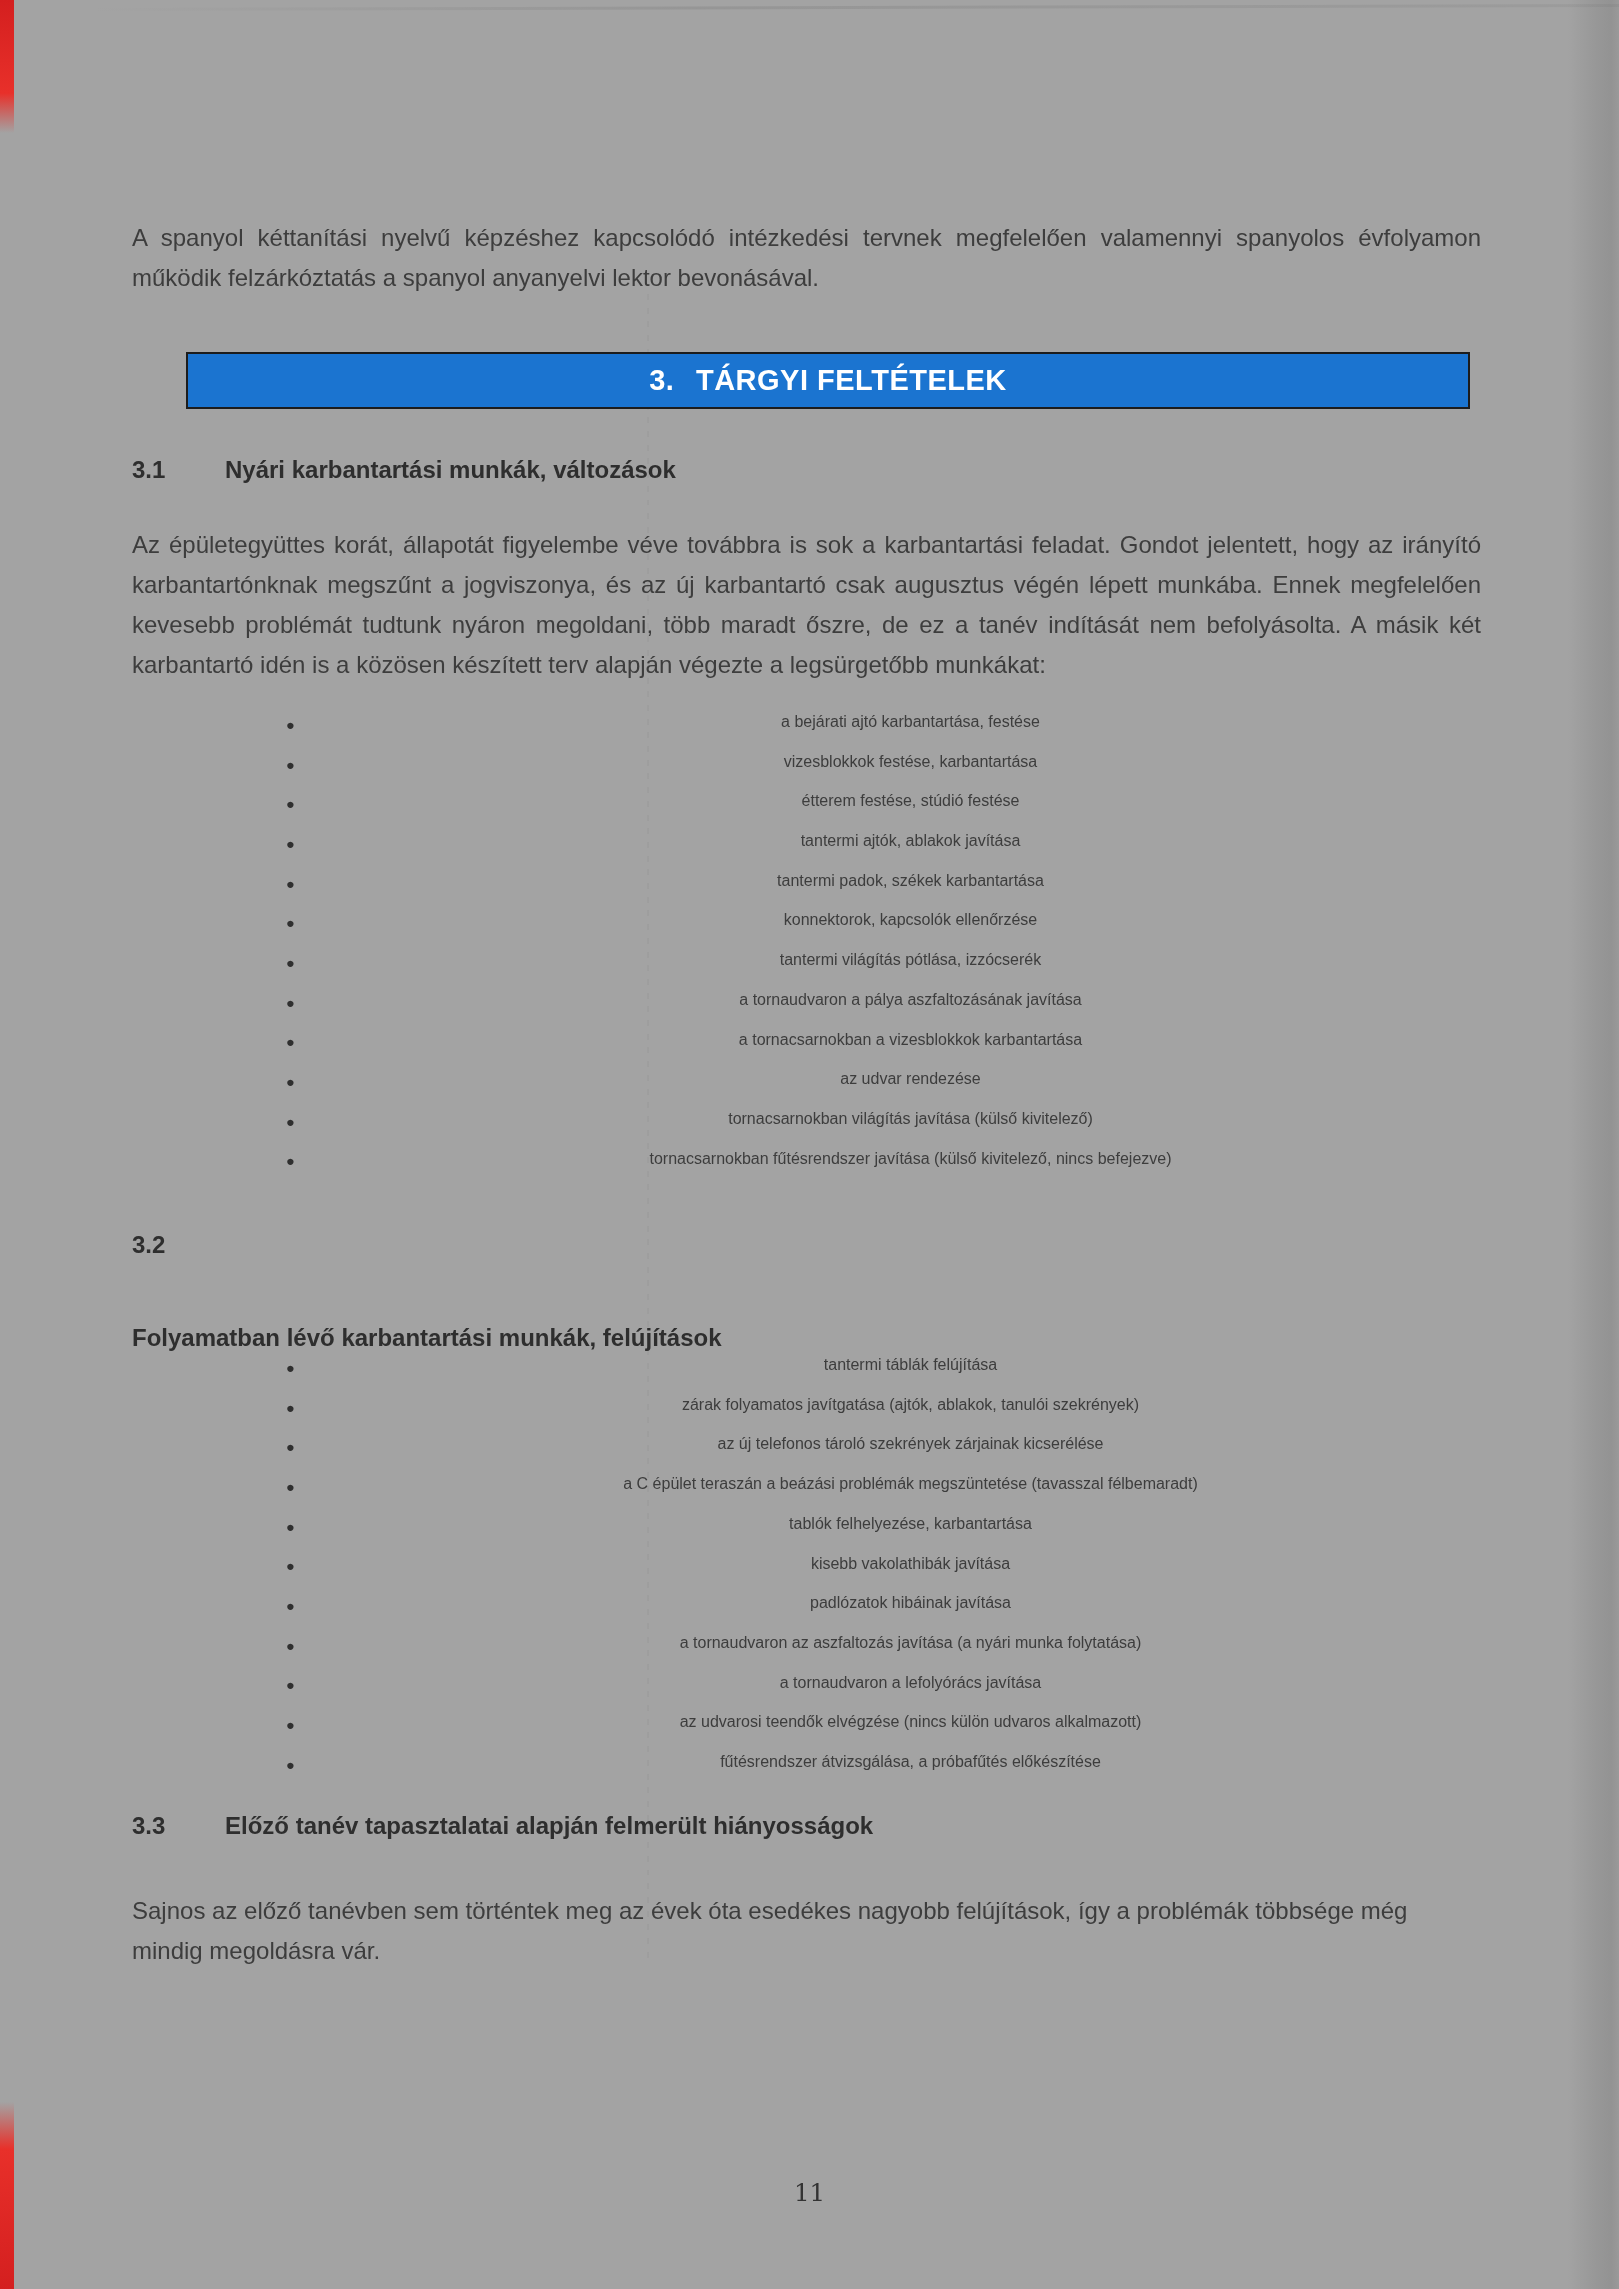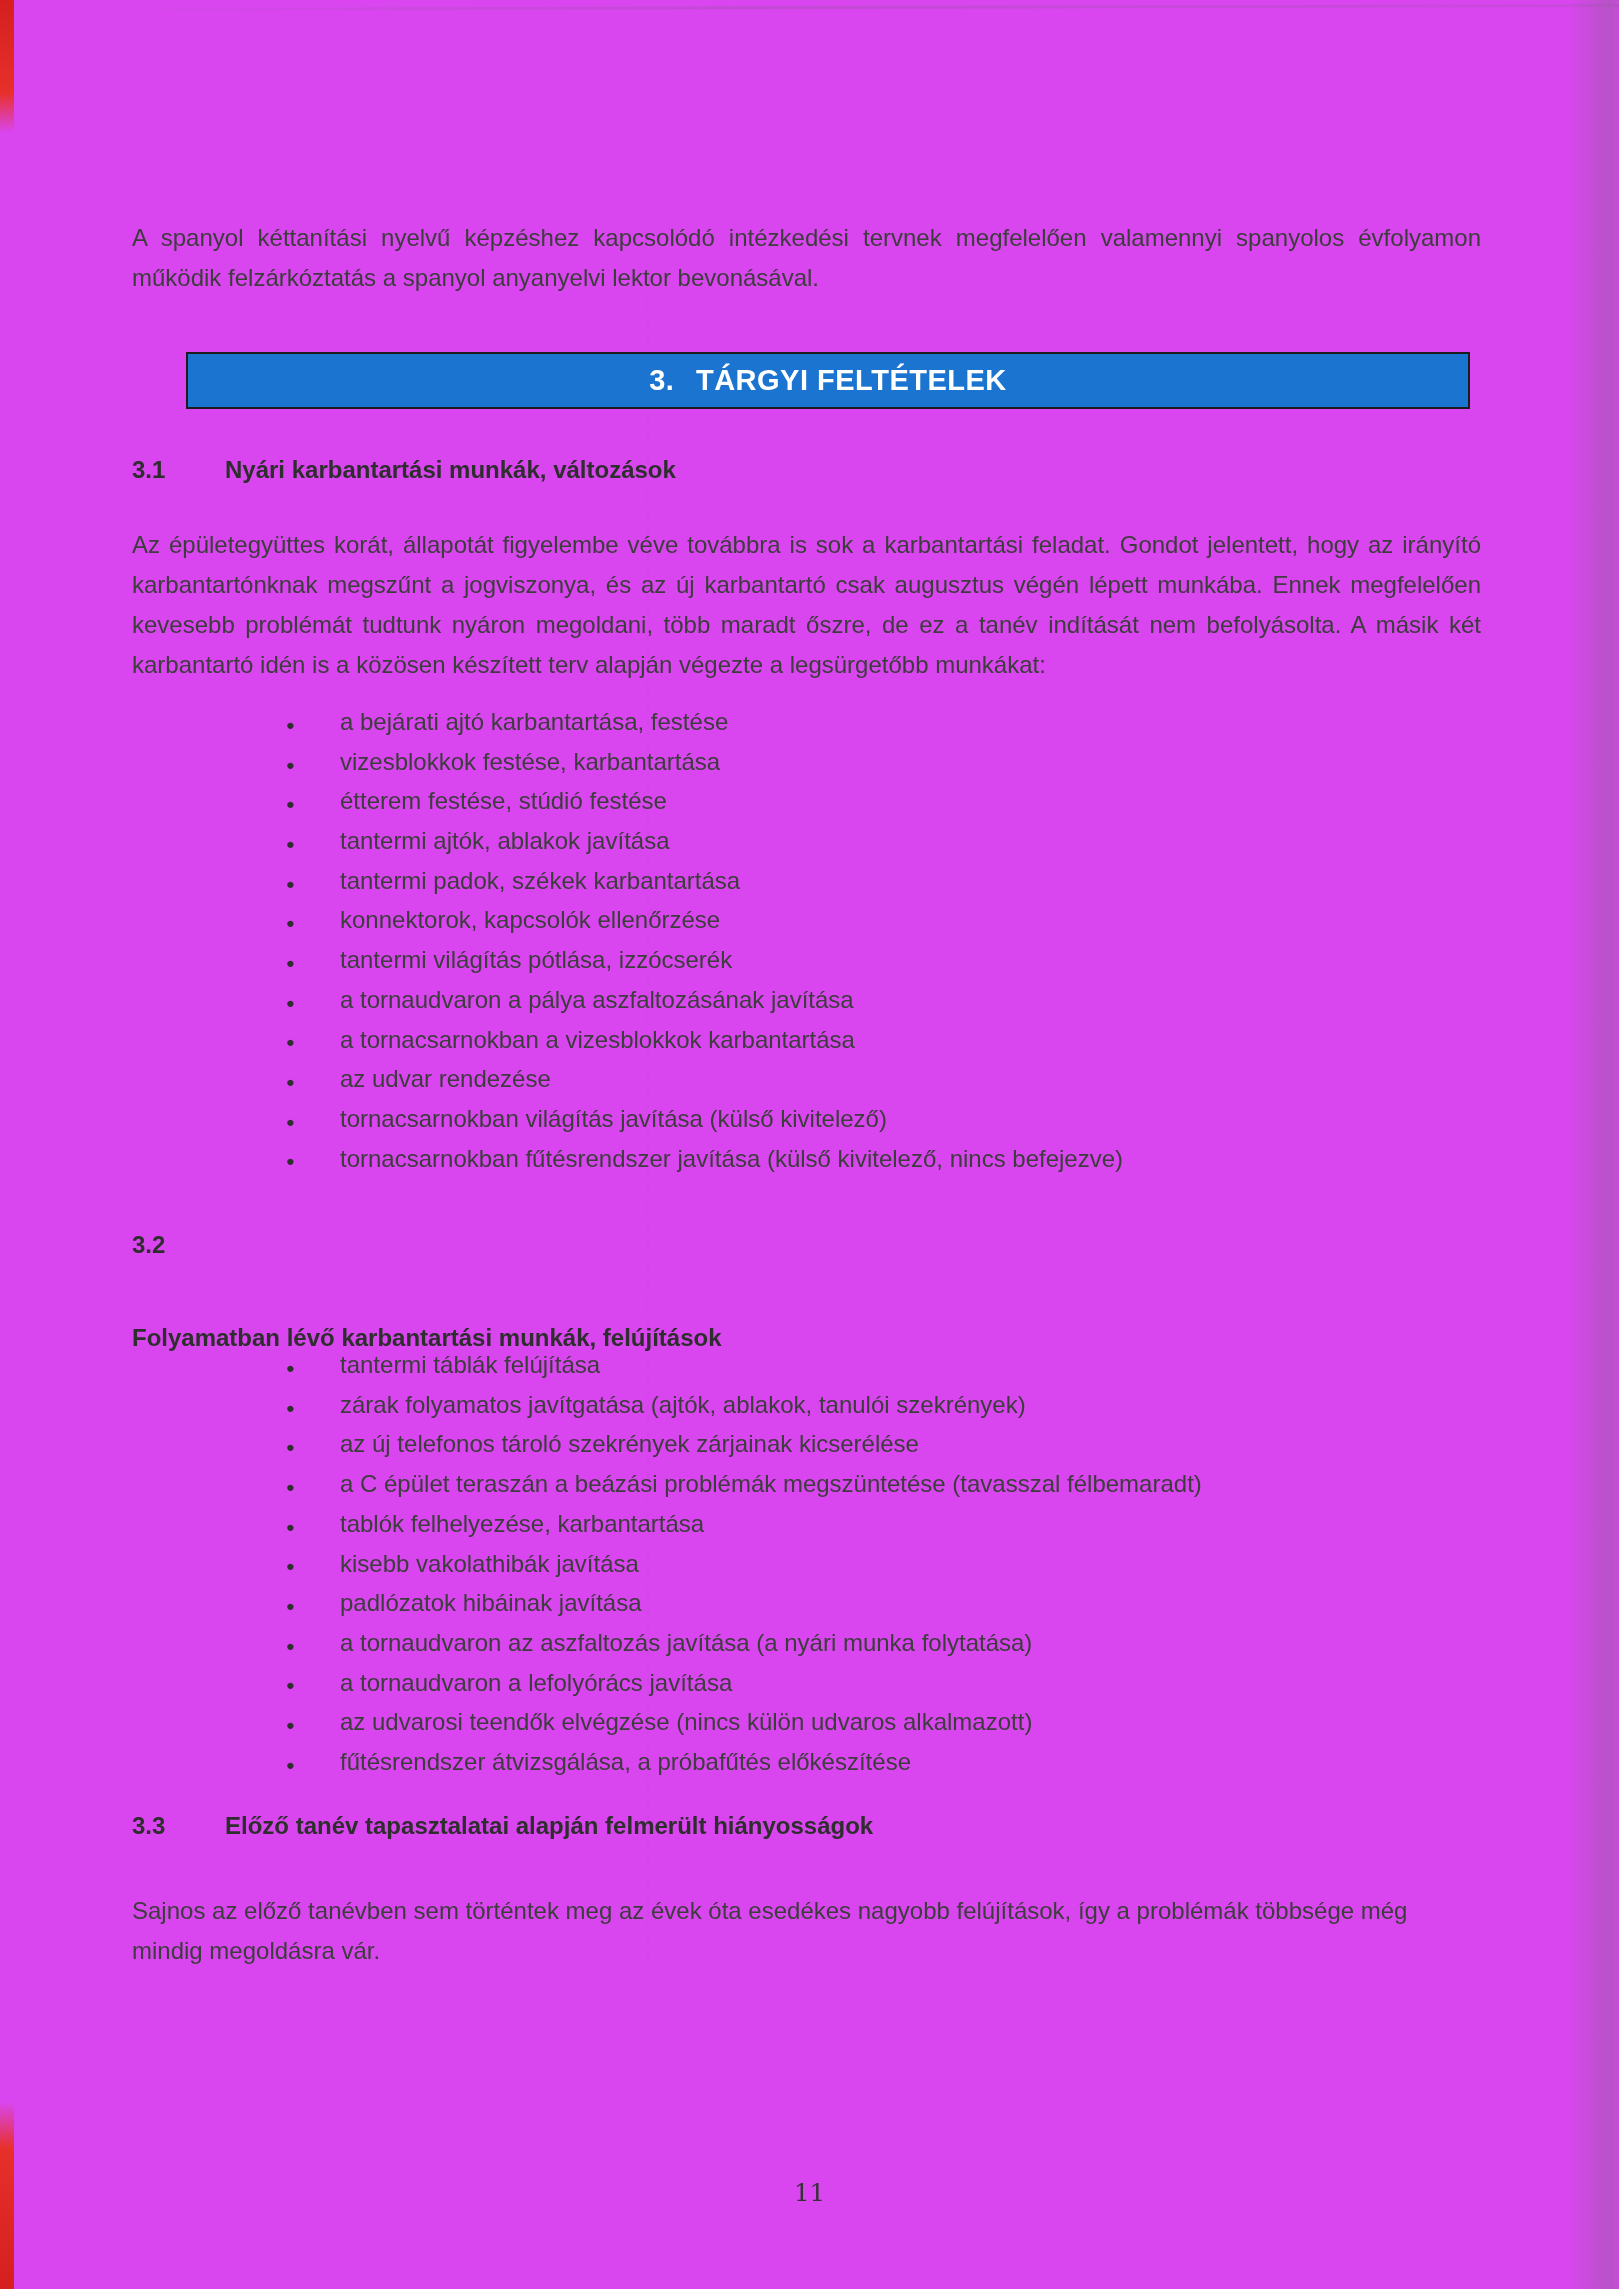--- a/index.html
+++ b/index.html
@@ -1,21 +1,21 @@
 <!DOCTYPE html>
 <html lang="hu"><head>
 <meta charset="utf-8">
 <style>
   html, body { margin: 0; padding: 0; background: #777; }
   .page {
     position: relative;
     width: 1619px;
     height: 2290px;
     margin: 0 auto;
-    background: #d946ef;
+    background: #a3a3a3;
     font-family: "Liberation Sans", "DejaVu Sans", sans-serif;
     color: #3a3a3a;
     overflow: hidden;
   }
   
   .artifact-red-top {
     position: absolute; left: 0; top: 0; width: 13.7px; height: 133px;
     background: linear-gradient(to bottom, #d41f1f 0%, #e8302a 70%, rgba(232,48,42,0) 100%);
   }
   .artifact-red-bottom {
@@ -95,25 +95,26 @@
     list-style: none;
     margin: 0;
     padding: 0;
     margin-left: 152px;
   }
   .l31 { margin-top: 29px; }
   .l32 { margin-top: 31px; }
   ul.doc-list li {
     position: relative;
     padding-left: 56px;
-    font-size: 24px;
+    font-size: 16px;
     line-height: 26.5px;
     margin-bottom: 13.2px;
     color: #3d3d3d;
     white-space: nowrap;
+    text-align: center;
   }
   ul.doc-list li::before {
     content: "●";
     position: absolute;
     left: 2px;
     top: 2.9px;
     font-size: 14.7px;
     color: #2f2f2f;
   }
 

